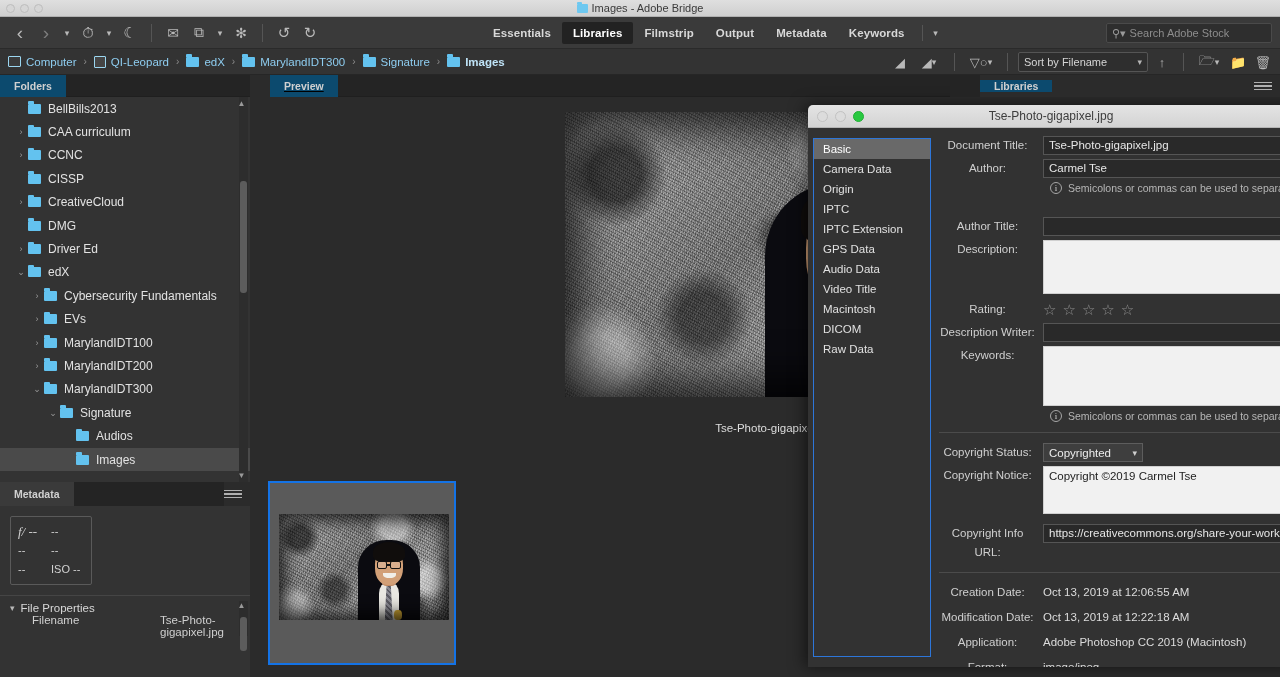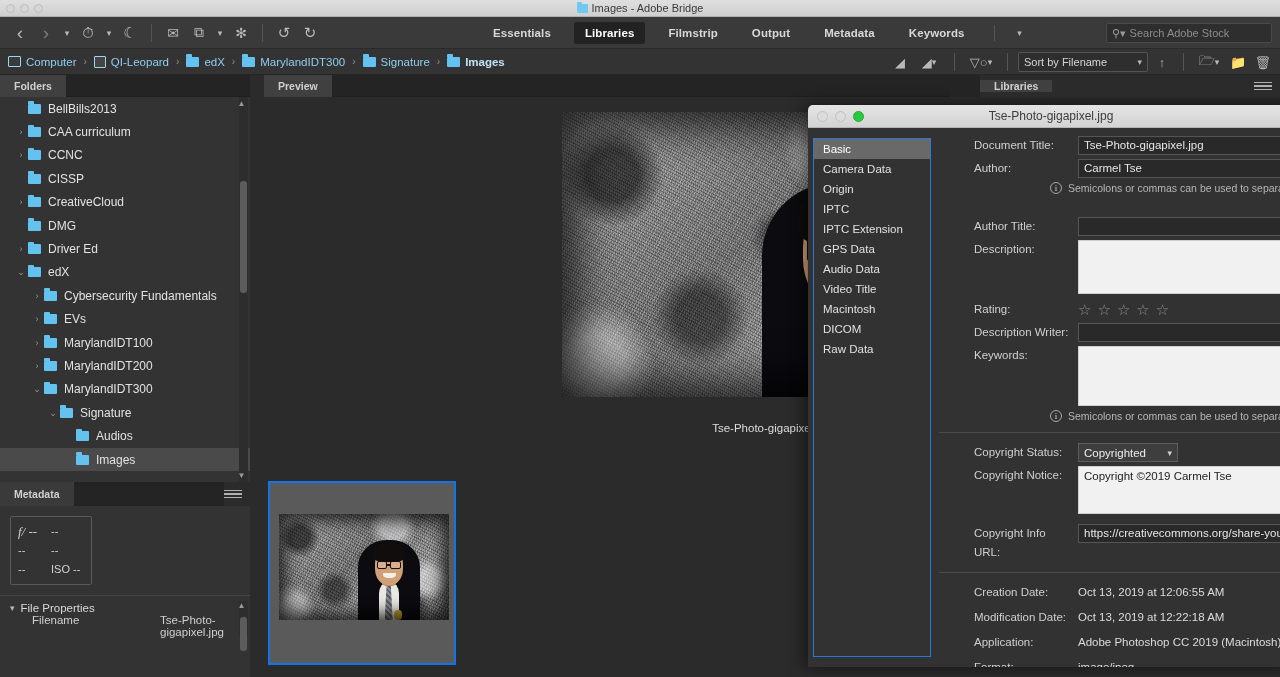--- a/index.html
+++ b/index.html
@@ -46,21 +46,21 @@
   .tb-btn {
     width: 24px; height: 24px; display: flex; align-items: center;
     justify-content: center; color: #b9b9b9; font-size: 14px; cursor: default;
     border-radius: 2px;
   }
   .tb-btn.small { width: 14px; font-size: 9px; }
   .tb-sep { width:1px; height:18px; background:#555; margin:0 7px; }
 
   .workspaces {
     position: absolute; left: 482px; top: 0; height: 32px;
-    display: flex; align-items: center; gap: 12px;
+    display: flex; align-items: center; gap: 0px;
   }
   .ws-item {
     font-size: 11.5px; font-weight: bold; color: #d8d8d8;
     padding: 5px 11px; border-radius: 2px; cursor: default; letter-spacing: .1px;
   }
   .ws-item.active { background: #222; color: #fff; }
   .ws-sep { width:1px; height:16px; background:#555; margin:0 6px; }
 
   .search-box {
     position: absolute; right: 8px; top: 6px;
@@ -94,21 +94,21 @@
   }
   .ic { color:#b9b9b9; font-size:13px; display:flex; align-items:center; justify-content:center; width:22px; height:22px; }
 
   
   .body { position: absolute; top: 75px; left: 0; right: 0; bottom: 0; }
 
   
   .tabstrip { height: 22px; background: #2b2b2b; display: flex; align-items: stretch; position: relative; }
   .ptab {
     font-size: 10.5px; font-weight: bold; color: #d0d0d0;
-    padding: 0 14px; display: flex; align-items: center; background: #404040;
+    padding: 0 14px; display: flex; align-items: center; background: #0c4a6e;
     cursor: default;
   }
   .tabstrip .fill { flex: 1; background: #242424; border-bottom: 1px solid #1f1f1f; }
   .hamburger { width:18px; display:flex;flex-direction:column;justify-content:center;gap:2px; margin-right:8px; }
   .hamburger i { display:block; height:1.5px; background:#b0b0b0; }
 
   
   .leftcol { position: absolute; left: 0; top: 0; width: 250px; bottom: 0; background: #333; }
   .folders-panel { position:absolute; top:0; left:0; right:0; height: 407px; background:#333; }
   .tree { position:absolute; top:22px; left:0; right:0; bottom:0; overflow:hidden; background:#333; }
@@ -137,21 +137,21 @@
   .fnum { font-family:"Liberation Serif", serif; font-style:italic; font-size:13px; }
   .fileprops { border-top:1px solid #454545; margin-top:4px; padding:6px 10px 0 10px; position:relative; }
   .fp-head { font-size:11.5px; color:#d8d8d8; display:flex; align-items:center; gap:6px; }
   .fp-row { display:flex; font-size:11.5px; color:#cfcfcf; }
   .fp-row .k { width:150px; padding-left:22px; color:#d0d0d0; }
   .fp-row .v { flex:1; }
   .meta-scroll { position:absolute; right:2px; top:5px; bottom:2px; width:9px; background:#2d2d2d; }
 
   
   .centercol { position:absolute; left:250px; top:0; right:0; bottom:0; background:#2b2b2b; }
-  .prevpanel { position:absolute; left:14px; top:0; right:0; height:371px; }
+  .prevpanel { position:absolute; left:20px; top:0; right:0; height:371px;text-decoration:underline; }
   .prev-area { position:absolute; top:22px; left:0; right:0; bottom:0; background:#2b2b2b; }
   .prev-img-wrap { position:absolute; top:15px; left:0; right:0; display:flex; justify-content:center; }
   .prev-img {
     width: 420px; height: 285px; position: relative; overflow: hidden;
     background: #777;
   }
   .prev-caption { position:absolute; bottom:12px; left:0; right:0; text-align:center; font-size:11.5px; color:#dcdcdc; }
 
   .contentpanel { position:absolute; left:10px; top:371px; right:0; bottom:0; }
   .content-area { position:absolute; top:22px; left:0; right:0; bottom:0; background:#2b2b2b; }
@@ -240,22 +240,22 @@
   }
   .nav-item {
     height:20px; display:flex; align-items:center; padding-left:9px;
     font-size:11.5px; color:#e0e0e0; cursor:default;
   }
   .nav-item.active { background:#696969; color:#fff; }
 
   .dlg-form { position:absolute; left:131px; top:8px; right:0; bottom:0; }
   .frow { display:flex; align-items:flex-start; margin-bottom:4px; }
   .flabel {
-    width:104px; text-align:left; padding-right:7px; font-size:11.5px; color:#cfcfcf;
-    line-height:19px; flex:none;margin-left:35px;
+    width:104px; text-align:center; padding-right:7px; font-size:11.5px; color:#cfcfcf;
+    line-height:19px; flex:none;
   }
   .finput {
     flex:1; height:19px; background:#292929; border:1px solid #555;
     font-size:11.5px; color:#e6e6e6; padding:0 5px; line-height:17px;
     white-space:nowrap; overflow:hidden;
   }
   .ftextarea { flex:1; height:54px; background:#f1f1f1; border:1px solid #d0d0d0; font-size:11.5px; color:#222; padding:3px 5px; }
   .ftextarea.tall { height:60px; }
   .fhint { display:flex; align-items:center; gap:6px; padding-left:111px; margin:3px 0 6px 0; }
   .fhint .info {

